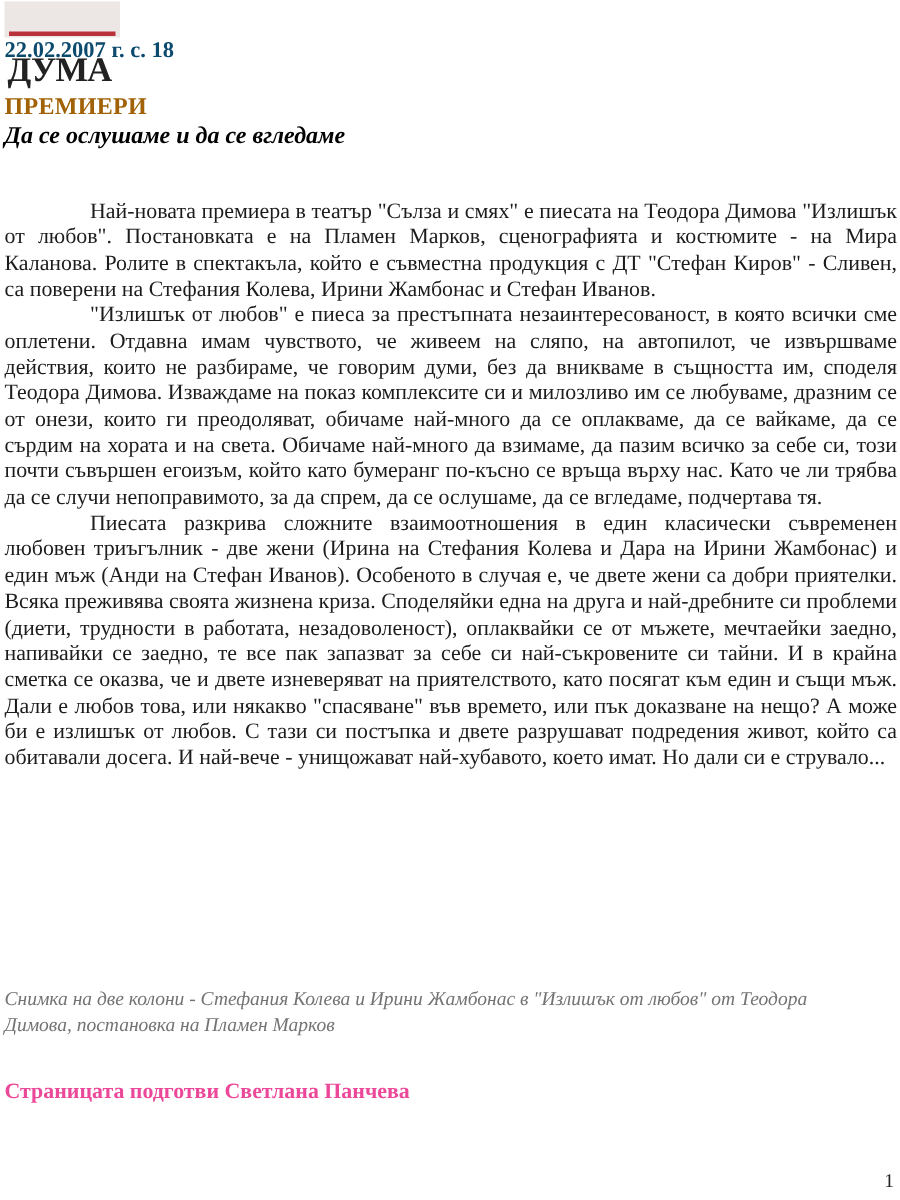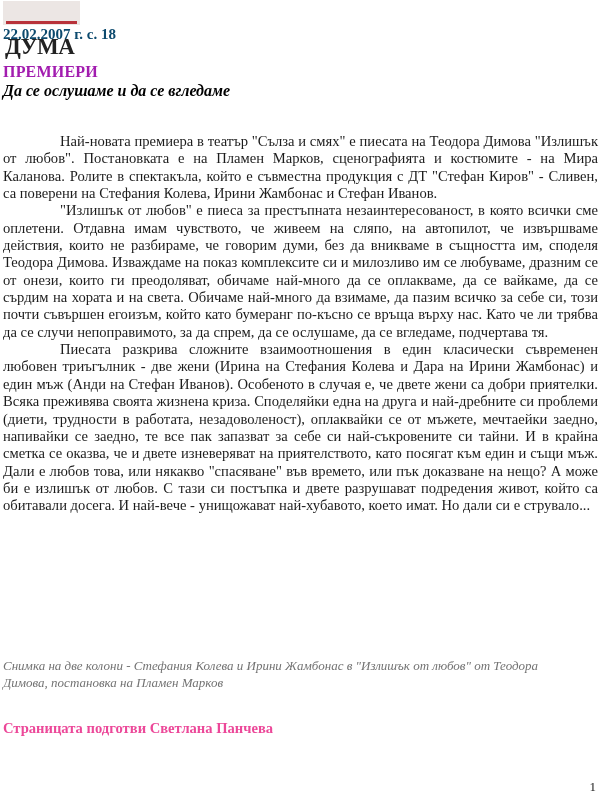--- a/index.html
+++ b/index.html
@@ -52,21 +52,21 @@
       line-height: 18px;
       color: #0c4a6e;
     }
     .section-title {
       position: absolute;
       left: 3px;
       top: 63px;
       font-weight: bold;
       font-size: 16px;
       line-height: 18px;
-      color: #a21caf;
+      color: #a16207;
       letter-spacing: 0.2px;
     }
     .headline {
       position: absolute;
       left: 3px;
       top: 82px;
       font-weight: bold;
       font-style: italic;
       font-size: 16px;
       line-height: 18px;

